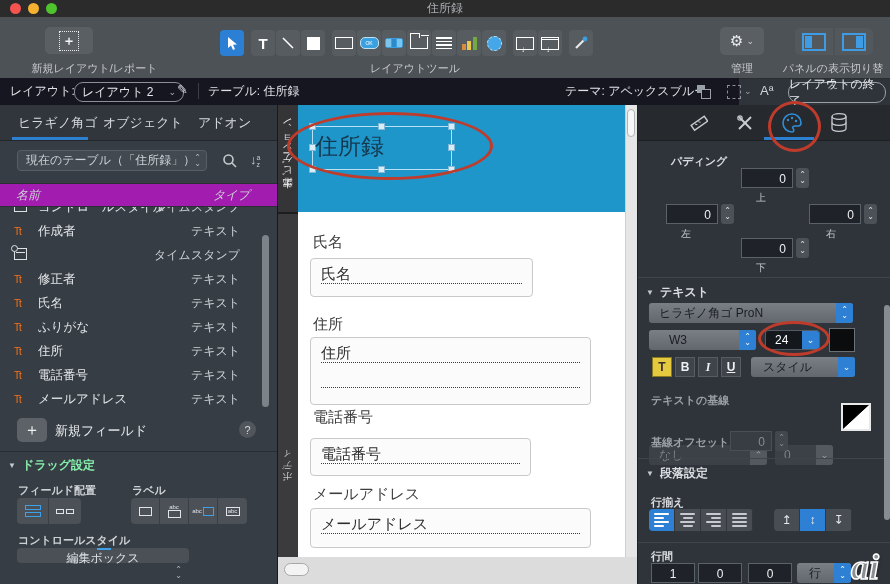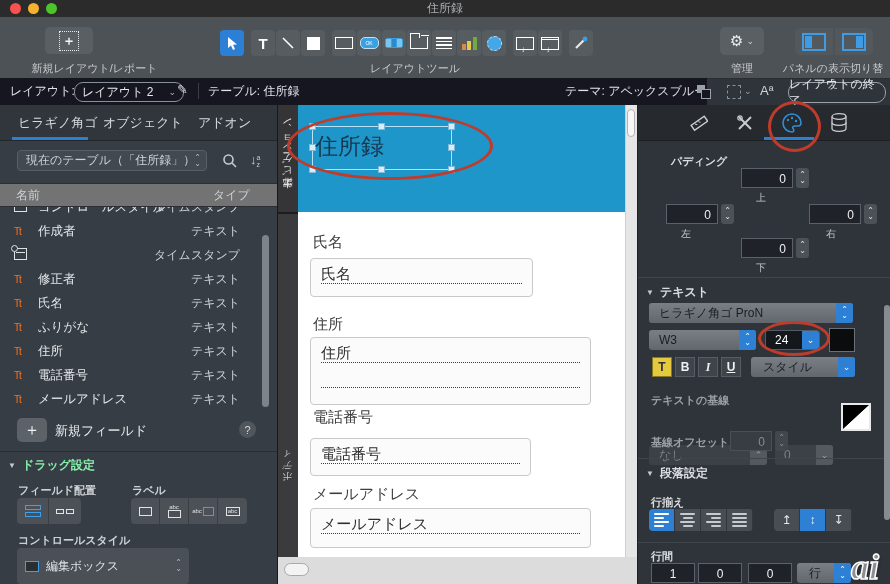--- a/index.html
+++ b/index.html
@@ -19,33 +19,33 @@
   .tbtn{background:#5a5f64;border-radius:5px;display:flex;align-items:center;justify-content:center;}
   .tool{width:24px;height:26px;background:#575c61;border-radius:4px;display:flex;align-items:center;justify-content:center;margin-right:1px;position:relative;}
   .tool.sel{background:#2b7fd4;}
   .tlabel{font-size:11px;color:#c6cace;text-align:center;}
   .dotsq{width:18px;height:18px;border:1.5px dotted #e8eaec;display:flex;align-items:center;justify-content:center;color:#f2f4f6;font-size:13px;font-weight:bold;line-height:1;}
   .panelbox{width:20px;height:14px;border:2px solid #3f9be4;position:relative;}
   .panelbox .fillL{position:absolute;left:1px;top:1px;bottom:1px;width:7px;background:#3f9be4;}
   .panelbox .fillR{position:absolute;right:1px;top:1px;bottom:1px;width:7px;background:#3f9be4;}
 
   
-  .laybar{left:0;top:78px;width:707px;height:27px;background:#15161f;}
+  .laybar{left:0;top:78px;width:707px;height:27px;background:#15161f;padding-left:32px;}
   .laybar .txt{font-size:12px;color:#dfe2e7;line-height:27px;}
   .pill{border:1px solid #8a909a;border-radius:9px;color:#e6e9ed;font-size:12px;background:transparent;display:flex;align-items:center;}
   .exitbtn{border:1px solid #9aa0a9;border-radius:10px;color:#e6e9ed;font-size:12px;display:flex;align-items:center;justify-content:center;}
 
   
   .lpanel{left:0;top:105px;width:278px;height:479px;background:#373d44;border-right:1px solid #17191c;box-sizing:border-box;}
   .ltabs{left:0;top:0;width:277px;height:35px;background:#31363c;border-bottom:1px solid #23272b;}
   .ltab{font-size:13px;color:#d6dade;top:9px;}
   .ltab-underline{height:3px;background:#2d7fd0;top:32px;}
   .selbox{background:#424950;border:1px solid #585e66;border-radius:4px;color:#ced2d7;font-size:12px;display:flex;align-items:center;box-sizing:border-box;}
   .stepch{display:flex;flex-direction:column;line-height:6px;font-size:8px;color:#b6bbc1;margin-left:auto;margin-right:5px;}
-  .lheader{left:0;top:78px;width:277px;height:24px;background:#737373;border-top:1px solid #2b2f34;border-bottom:1px solid #2b2f34;box-sizing:border-box;}
+  .lheader{left:0;top:78px;width:277px;height:24px;background:#a21caf;border-top:1px solid #2b2f34;border-bottom:1px solid #2b2f34;box-sizing:border-box;font-style:italic;}
   .lheader span{font-size:12px;color:#ced2d6;line-height:22px;}
   .flist{left:0;top:102px;width:277px;height:210px;overflow:hidden;}
   .frow{height:24px;display:flex;align-items:center;padding-left:14px;position:relative;}
   .ficon{width:24px;color:#f97316;font-size:10px;font-weight:normal;flex:0 0 24px;}
   .fname{font-size:12.5px;color:#e4e7ea;}
   .ftype{position:absolute;right:37px;font-size:12px;color:#ced2d6;}
   .ic-tt{letter-spacing:-1px;}
   .cal{width:13px;height:12px;border:1.5px solid #dfe2e5;box-sizing:border-box;position:relative;}
   .cal:after{content:"";position:absolute;left:1px;right:1px;top:3px;border-top:1px solid #dfe2e5;}
   .cal.clock:before{content:"";position:absolute;left:-4px;top:-4px;width:7px;height:7px;border:1.5px solid #dfe2e5;border-radius:50%;background:#373d44;box-sizing:border-box;}
@@ -53,21 +53,21 @@
   .newfield-btn{left:17px;top:313px;width:30px;height:24px;background:#5d6268;border-radius:5px;color:#eef0f2;font-size:16px;display:flex;align-items:center;justify-content:center;}
   .helpq{width:17px;height:17px;border-radius:50%;background:#51565c;color:#d2d6da;font-size:11px;display:flex;align-items:center;justify-content:center;}
   .divline{height:1px;background:#2a2e33;}
   .seclbl{font-size:12px;font-weight:bold;color:#86efac;}
   .minilbl{font-size:11px;font-weight:bold;color:#cdd1d5;}
   .segbtn{height:26px;background:#4b5157;display:flex;align-items:center;justify-content:center;box-sizing:border-box;border-right:1px solid #3a3f44;}
   .segbtn:last-child{border-right:none;}
   .boxic{border:1.5px solid #e1e4e7;box-sizing:border-box;}
   .boxic.blue{border-color:#3da0e8;}
   .abctxt{font-size:6px;color:#dfe2e5;line-height:6px;}
-  .ctrlstyle{left:17px;top:443px;width:172px;height:36px;background:#4a5056;border-radius:4px;display:flex;align-items:center;color:#dfe3e7;font-size:12px;}
+  .ctrlstyle{left:17px;top:443px;width:172px;height:15px;background:#4a5056;border-radius:4px;display:flex;align-items:center;color:#dfe3e7;font-size:12px;flex-direction:column;}
 
   
   .partstrip{left:278px;top:105px;width:20px;height:452px;background:#3b3b3d;}
   .vtext{writing-mode:vertical-rl;transform:rotate(180deg);font-size:10px;color:#e6e6e6;letter-spacing:1px;}
   .page{left:298px;top:105px;width:327px;height:452px;background:#ffffff;}
   .pgheader{left:0;top:0;width:327px;height:107px;background:#1e96c9;}
   .pgtitle{left:17px;top:26px;font-size:23px;color:#16384f;}
   .selrect{left:14px;top:21px;width:138px;height:42px;border:1px solid #b9e0f3;}
   .hdl{width:7px;height:7px;background:#d9edf9;border:1px solid #86b9d6;position:absolute;box-sizing:border-box;}
   .flabel{font-size:15px;color:#3d3d3d;position:absolute;}
@@ -508,21 +508,21 @@
     <span style="font-size:8px;color:#c4c8cc;">▼</span>
     <span class="ilabel" style="font-size:12px;">テキスト</span>
   </div>
   <div class="r gpill" style="left:11px;top:198px;width:204px;padding-left:10px;">
     <span>ヒラギノ角ゴ ProN</span>
     <span class="bluecap">
         <span>⌃</span>
         <span>⌄</span>
       </span>
   </div>
-  <div class="r gpill" style="left:11px;top:225px;width:107px;padding-left:10px;">
+  <div class="r gpill" style="left:11px;top:225px;width:107px;padding-left:20px;">
     <span>W3</span>
     <span class="bluecap">
         <span>⌃</span>
         <span>⌄</span>
       </span>
   </div>
   <div class="r combo24" style="left:127px;top:225px;width:55px;padding-left:9px;">
     <span>24</span>
     <span class="bluecap" style="font-size:9px;">
         <span>⌄</span>

